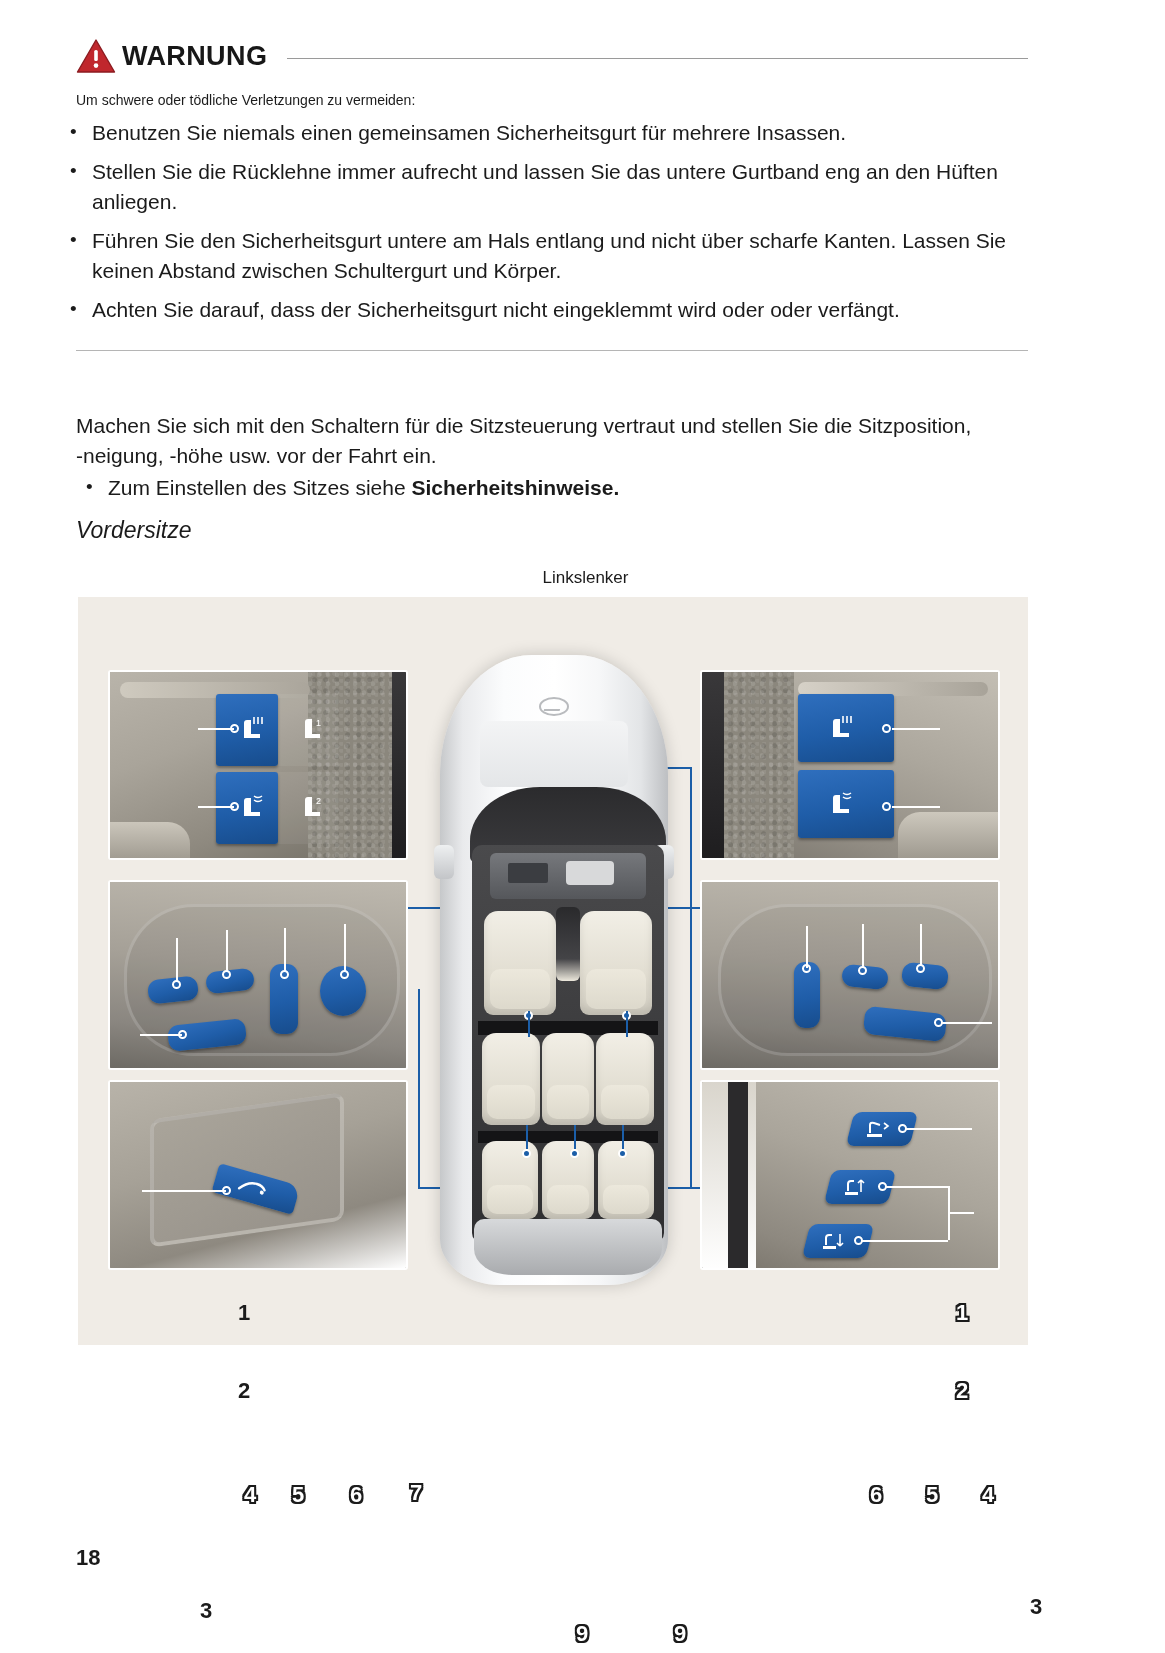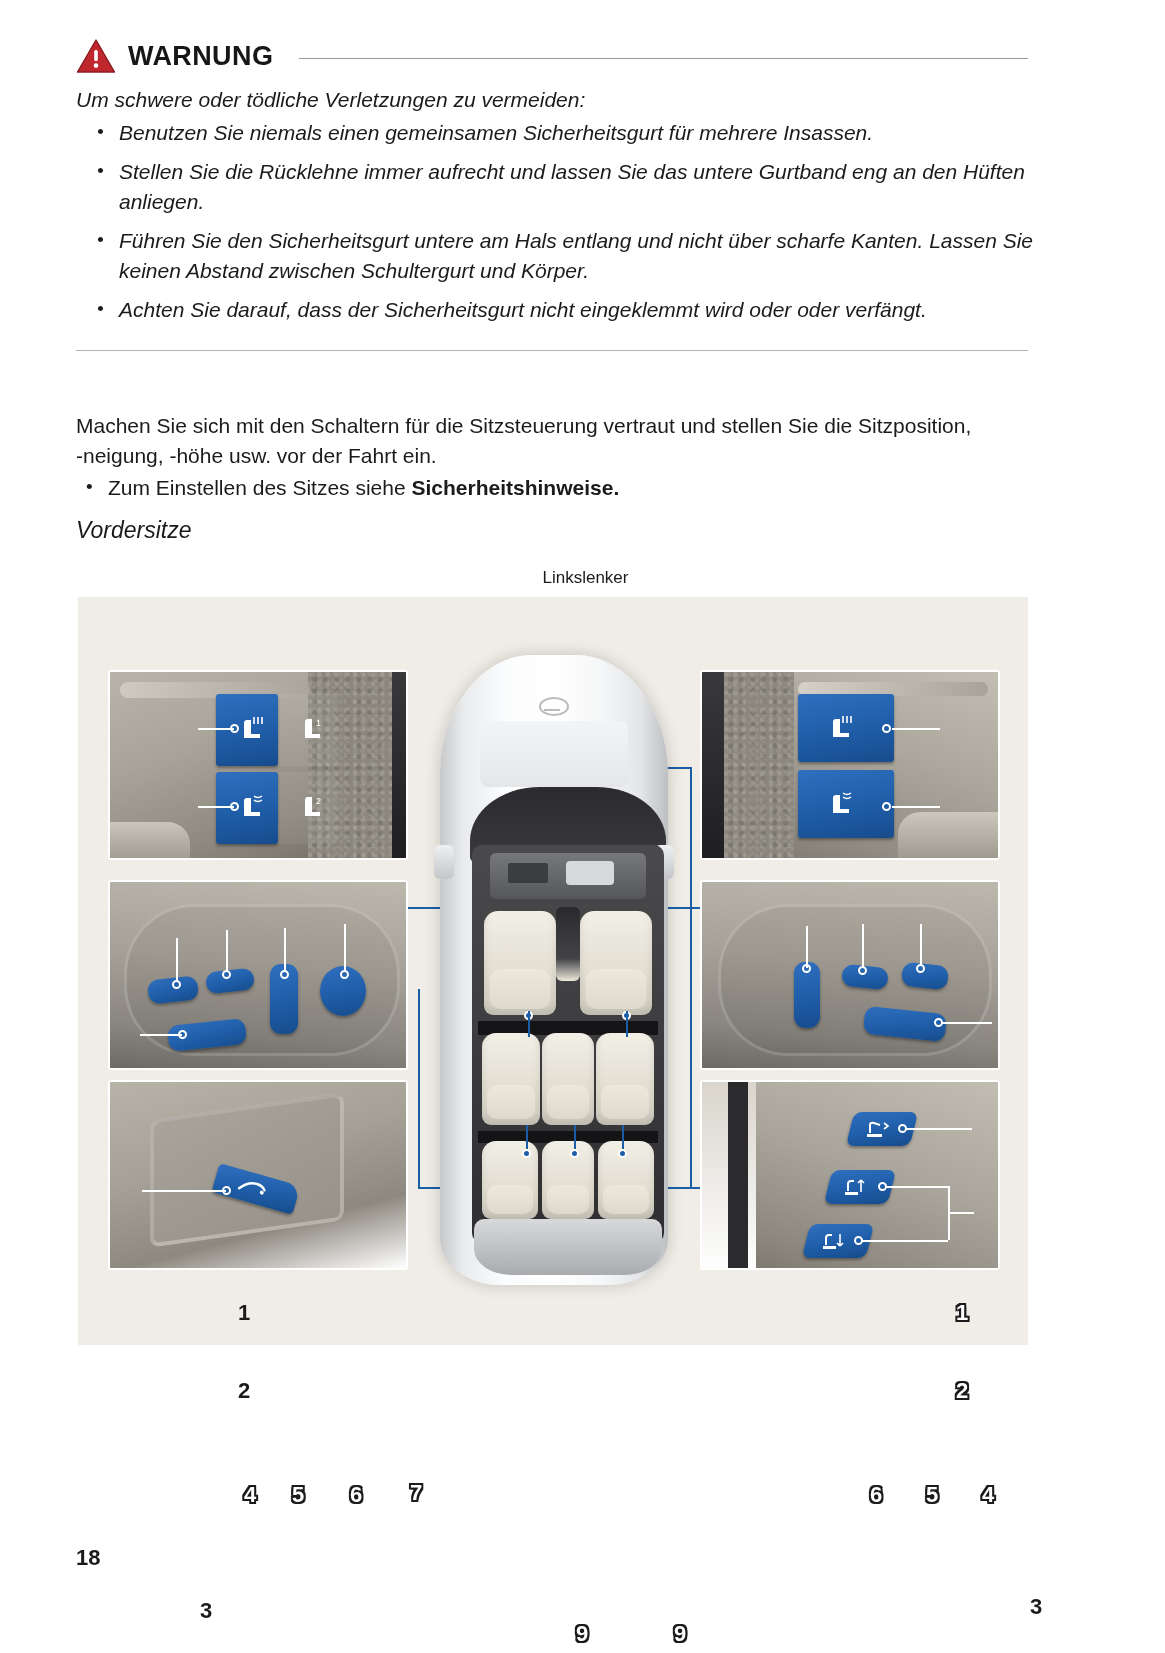--- a/index.html
+++ b/index.html
@@ -25,21 +25,21 @@
 
   
   .warn-head {
     position: absolute;
     left: 76px;
     top: 36px;
     width: 952px;
     height: 40px;
     display: flex;
     align-items: center;
-    gap: 12px;
+    gap: 6px;
   }
   .warn-tri {
     width: 40px;
     height: 36px;
     flex: 0 0 auto;
     display: block;
   }
   .warn-title {
     font-size: 27px;
     font-weight: bold;
@@ -53,24 +53,23 @@
     background: #9a9a9a;
     margin-left: 14px;
     margin-top: 4px;
   }
 
   .warn-intro {
     position: absolute;
     left: 76px;
     top: 85px;
     width: 960px;
-    font-size: 21px;
+    font-size: 14px;
     line-height: 30px;
     color: #1b1b1b;
-    font-style: italic;
   }
 
   ul.bullets {
     position: absolute;
     margin: 0;
     padding: 0;
     list-style: none;
   }
   ul.bullets li {
     position: relative;
@@ -83,24 +82,23 @@
   ul.bullets li::before {
     content: "\2022";
     position: absolute;
     left: 10px;
     top: -1px;
     font-size: 19px;
     color: #1b1b1b;
   }
 
   #warn-list {
-    left: 87px;
+    left: 60px;
     top: 118px;
     width: 958px;
-    font-style: italic;
   }
 
   .sec-rule {
     position: absolute;
     left: 76px;
     top: 350px;
     width: 952px;
     height: 1px;
     background: #b5b5b5;
   }

